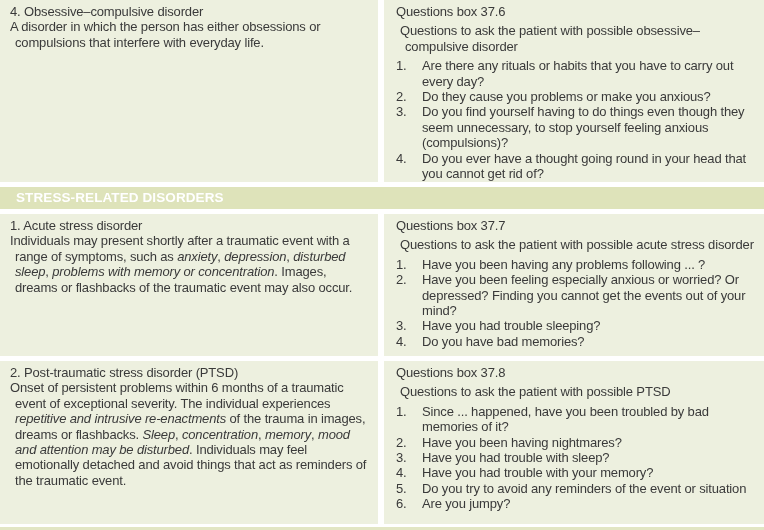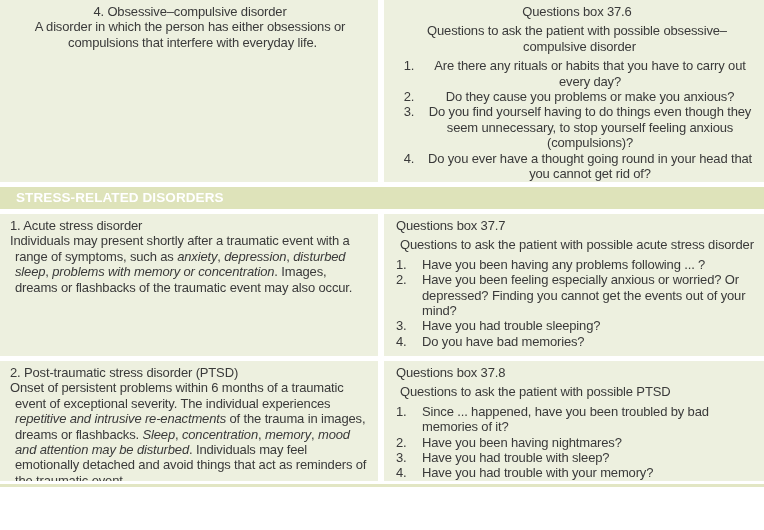--- a/index.html
+++ b/index.html
@@ -17,23 +17,23 @@
     line-height: 15.4px;
     letter-spacing: -0.15px;
     display: flex;
     flex-direction: column;
     overflow: hidden;
   }
   .row {
     display: flex;
     flex: 0 0 auto;
   }
-  .row-ocd   { height: 182px; margin-bottom: 5px; text-align: center; }
+  .row-ocd   { height: 182px; margin-bottom: 5px; }
   .row-acute { height: 142px; margin-bottom: 5px; justify-content: flex-end; }
-  .row-ptsd  { height: 120px; margin-bottom: 3px; }
+  .row-ptsd  { height: 163px; margin-bottom: 3px; }
   .cell {
     background: var(--cell_bg, #edf0df);
     box-sizing: border-box;
     overflow: hidden;
   }
   .cell.left {
     width: 378px;
     flex: 0 0 378px;
     margin-right: 6px;
     padding: 4px 8px 0 10px;

